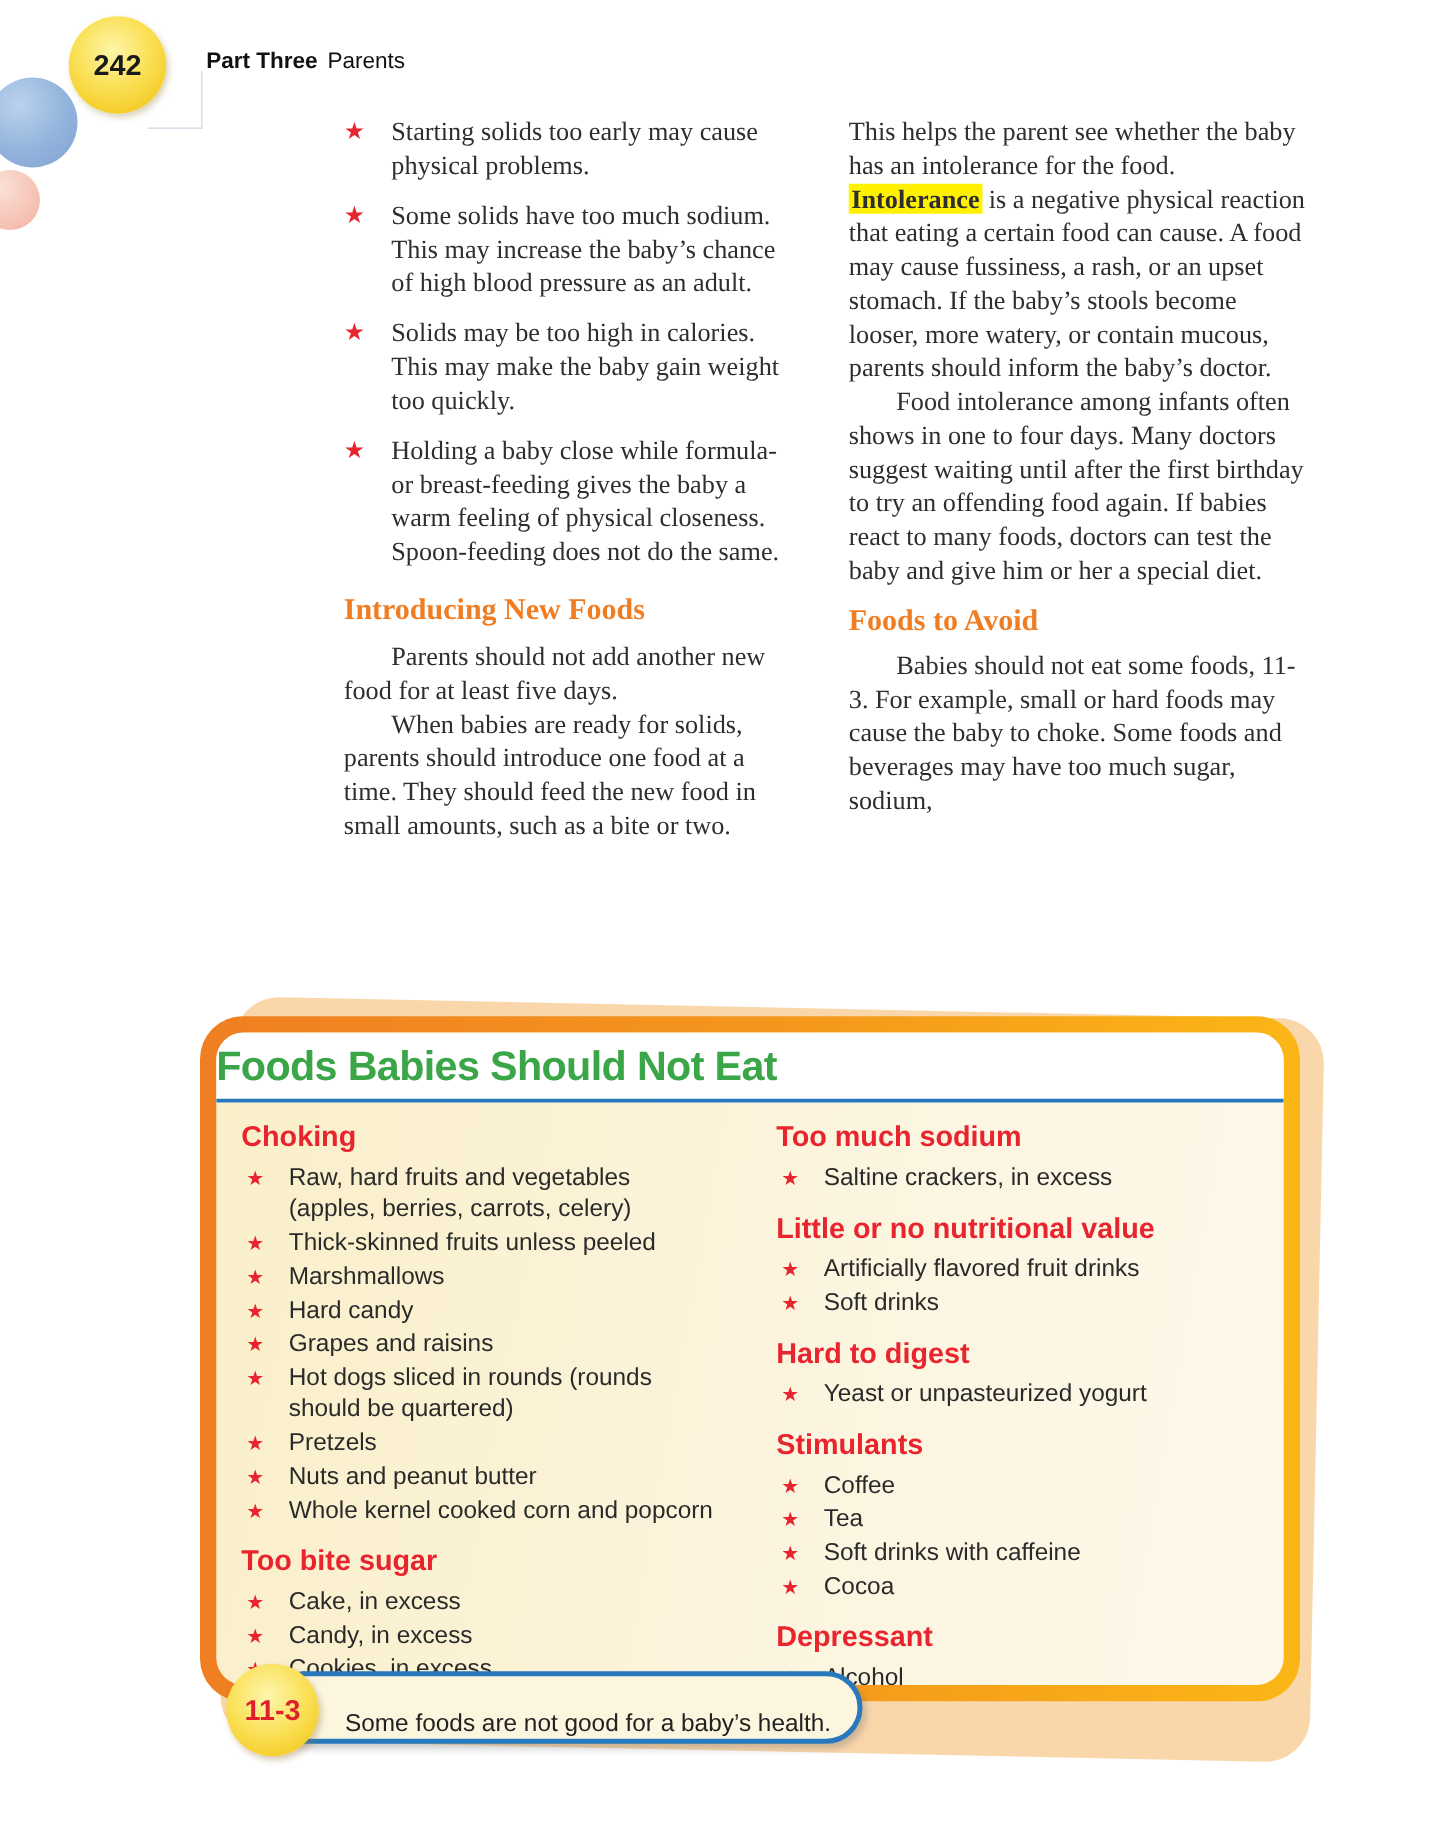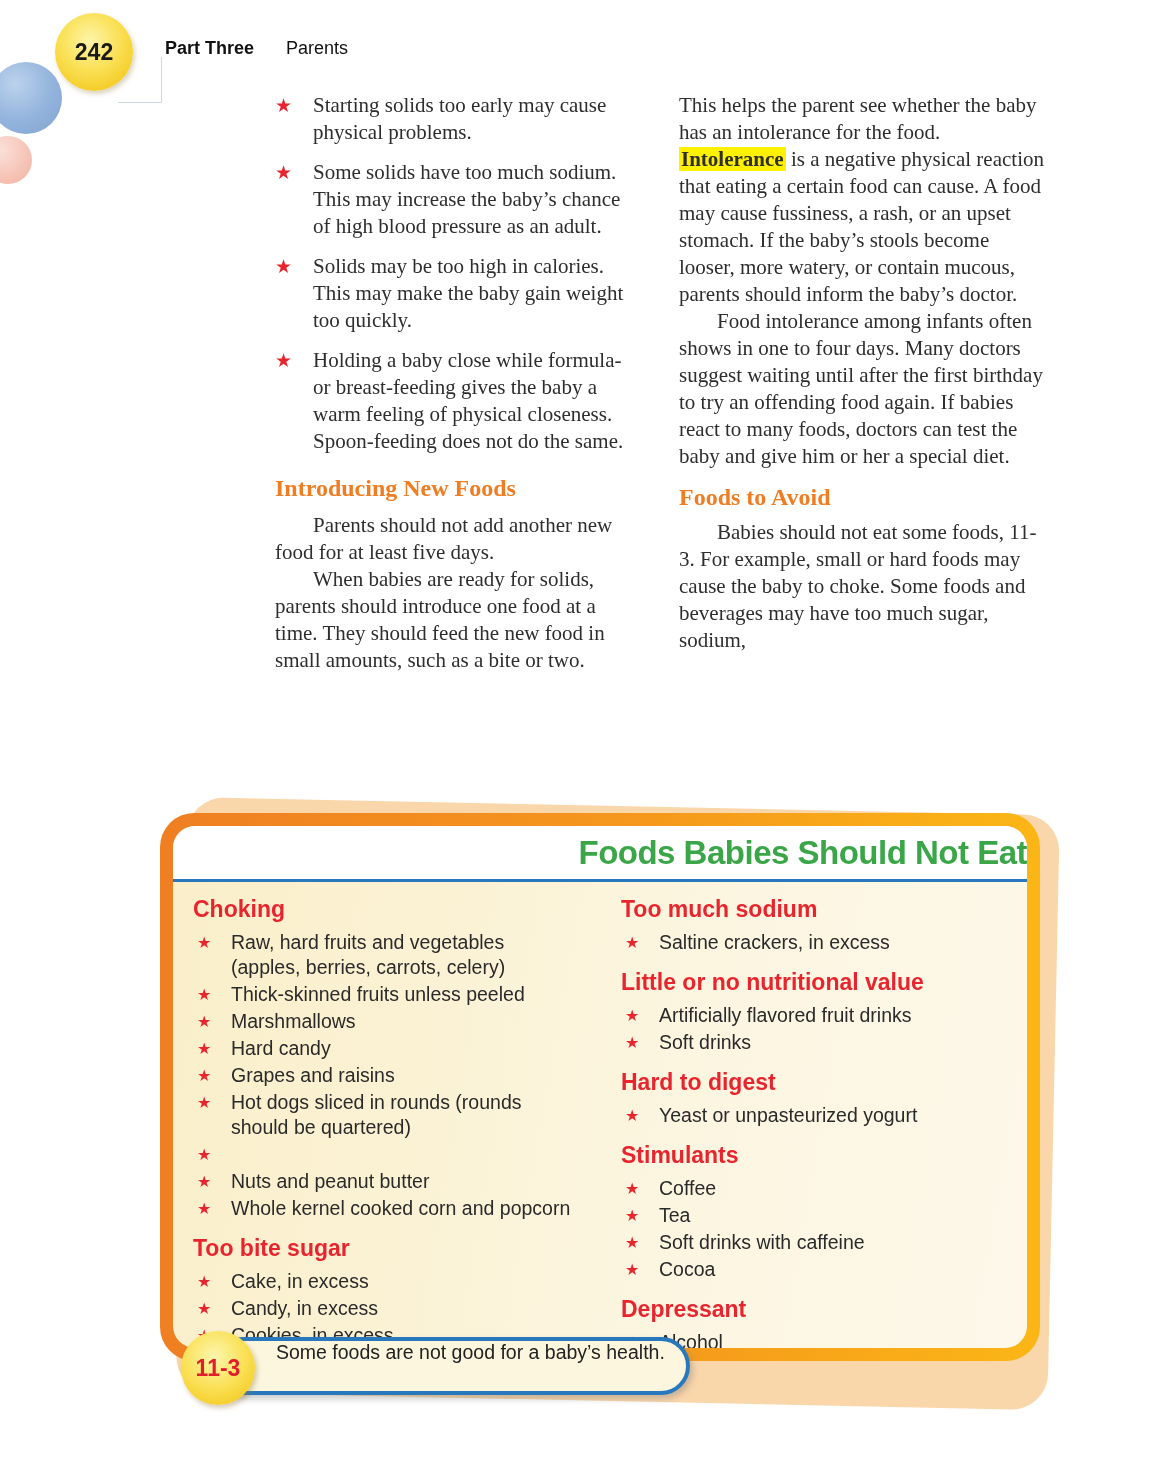--- a/index.html
+++ b/index.html
@@ -28,21 +28,21 @@
   .c-page{left:55px;top:13px;width:78px;height:78px;z-index:3;
     background:radial-gradient(circle at 45% 35%, #fdf5a8 0%, #fae055 45%, #f3c81e 85%, #eebd17 100%);
     box-shadow:2px 3px 5px rgba(150,130,60,.35);
     display:flex;align-items:center;justify-content:center;}
   .c-page span{font-family:"Liberation Sans","DejaVu Sans",sans-serif;font-weight:bold;font-size:23px;color:#1a1a1a;}
   .corner-mark{position:absolute;left:118px;top:57px;width:44px;height:46px;z-index:0;
     border-right:1px solid #ccd8e6;border-bottom:1px solid #ccd8e6;}
   
   .runhead{position:absolute;left:165px;top:38px;font-family:"Liberation Sans","DejaVu Sans",sans-serif;
     font-size:18px;color:#111;}
-  .runhead .part{font-weight:bold;margin-right:32px;}
+  .runhead .part{font-weight:bold;margin-right:8px;}
   
   .col{position:absolute;width:368px;font-size:21px;line-height:27px;}
   .col-left{left:275px;top:92px;}
   .col-right{left:679px;top:92px;}
   .pbullet{display:flex;margin-bottom:13px;}
   .pbullet .star{flex:0 0 38px;color:var(--heading-red);font-size:19px;line-height:27px;font-family:"DejaVu Sans",sans-serif;}
   .pbullet .btext{width:315px;}
   .sechead{font-family:"Liberation Serif","DejaVu Serif",serif;font-weight:bold;
     color:var(--orange-heading);font-size:24px;margin:20px 0 10px;}
   .col-right .sechead{margin:14px 0 8px;}
@@ -51,39 +51,39 @@
   .hl{background:var(--highlight-yellow);font-weight:bold;padding:0 2px;}
   
   .box-shadow-shape{position:absolute;left:188px;top:797px;width:872px;height:595px;z-index:0;
     background:var(--shadow-peach);border-radius:36px;transform:rotate(1.2deg);transform-origin:top left;}
   .foodbox{position:absolute;left:160px;top:813px;width:880px;height:548px;z-index:1;
     background:linear-gradient(90deg,var(--border-orange) 0%,#f5981c 55%,var(--border-gold) 100%);
     border-radius:34px;padding:13px;}
   .foodbox-inner{width:100%;height:100%;border-radius:22px;overflow:hidden;background:
     linear-gradient(100deg,#faefc9 0%,#fcf5e0 60%,#fdf8ea 100%);}
   .box-titleband{height:56px;background:#ffffff;border-bottom:3px solid var(--rule-blue);
-    display:flex;align-items:center;justify-content:flex-end;}
+    display:flex;align-items:center;justify-content:flex-start;}
   .box-title{font-family:"Liberation Sans","DejaVu Sans",sans-serif;font-weight:bold;
     font-size:33px;letter-spacing:-0.5px;color:var(--title-green);}
   .box-content{position:relative;height:463px;font-family:"Liberation Sans","DejaVu Sans",sans-serif;}
   .bcol{position:absolute;top:12px;}
   .bcol-left{left:20px;width:400px;}
   .bcol-right{left:448px;width:390px;}
   .bhead{color:var(--heading-red);font-weight:bold;font-size:23px;margin:14px 0 7px;}
   .bcol .bhead:first-child{margin-top:2px;}
   .bitem{display:flex;margin-bottom:2px;font-size:19.5px;line-height:25px;color:#2a2a2a;}
   .bitem .bstar{flex:0 0 38px;color:var(--heading-red);font-size:16px;line-height:25px;
     font-family:"DejaVu Sans",sans-serif;padding-left:4px;}
   .bcol-left .bitem .btxt{width:345px;}
   .bcol-right .bitem .btxt{width:350px;}
   
   .caption-pill{position:absolute;left:214px;top:1337px;width:476px;height:58px;z-index:2;
     background:#fcf6df;border:4px solid var(--rule-blue);border-radius:32px;
     box-shadow:3px 4px 6px rgba(110,110,110,.35);
-    display:flex;align-items:flex-start;padding-left:58px;
+    display:flex;align-items:flex-end;padding-left:58px;
     font-family:"Liberation Sans","DejaVu Sans",sans-serif;font-size:19.5px;color:#222;}
   .caption-circle{position:absolute;left:181px;top:1331px;width:74px;height:74px;z-index:3;
     border-radius:50%;
     background:radial-gradient(circle at 45% 35%, #fdf6ae 0%, #fae055 50%, #f3c81e 88%, #eebd17 100%);
     box-shadow:2px 3px 5px rgba(150,120,60,.4);
     display:flex;align-items:center;justify-content:center;}
   .caption-circle span{font-family:"Liberation Sans","DejaVu Sans",sans-serif;font-weight:bold;
     font-size:23px;color:#e01f2d;}
 </style>
 </head>
@@ -158,20 +158,21 @@
         <div class="bitem">
             <span class="bstar">★</span>
             <span class="btxt">Grapes and raisins</span>
           </div>
         <div class="bitem">
             <span class="bstar">★</span>
             <span class="btxt">Hot dogs sliced in rounds (rounds should be quartered)</span>
           </div>
         <div class="bitem">
             <span class="bstar">★</span>
+            <span class="btxt">Pretzels</span>
           </div>
         <div class="bitem">
             <span class="bstar">★</span>
             <span class="btxt">Nuts and peanut butter</span>
           </div>
         <div class="bitem">
             <span class="bstar">★</span>
             <span class="btxt">Whole kernel cooked corn and popcorn</span>
           </div>
         <div class="bhead">Too bite sugar</div>

